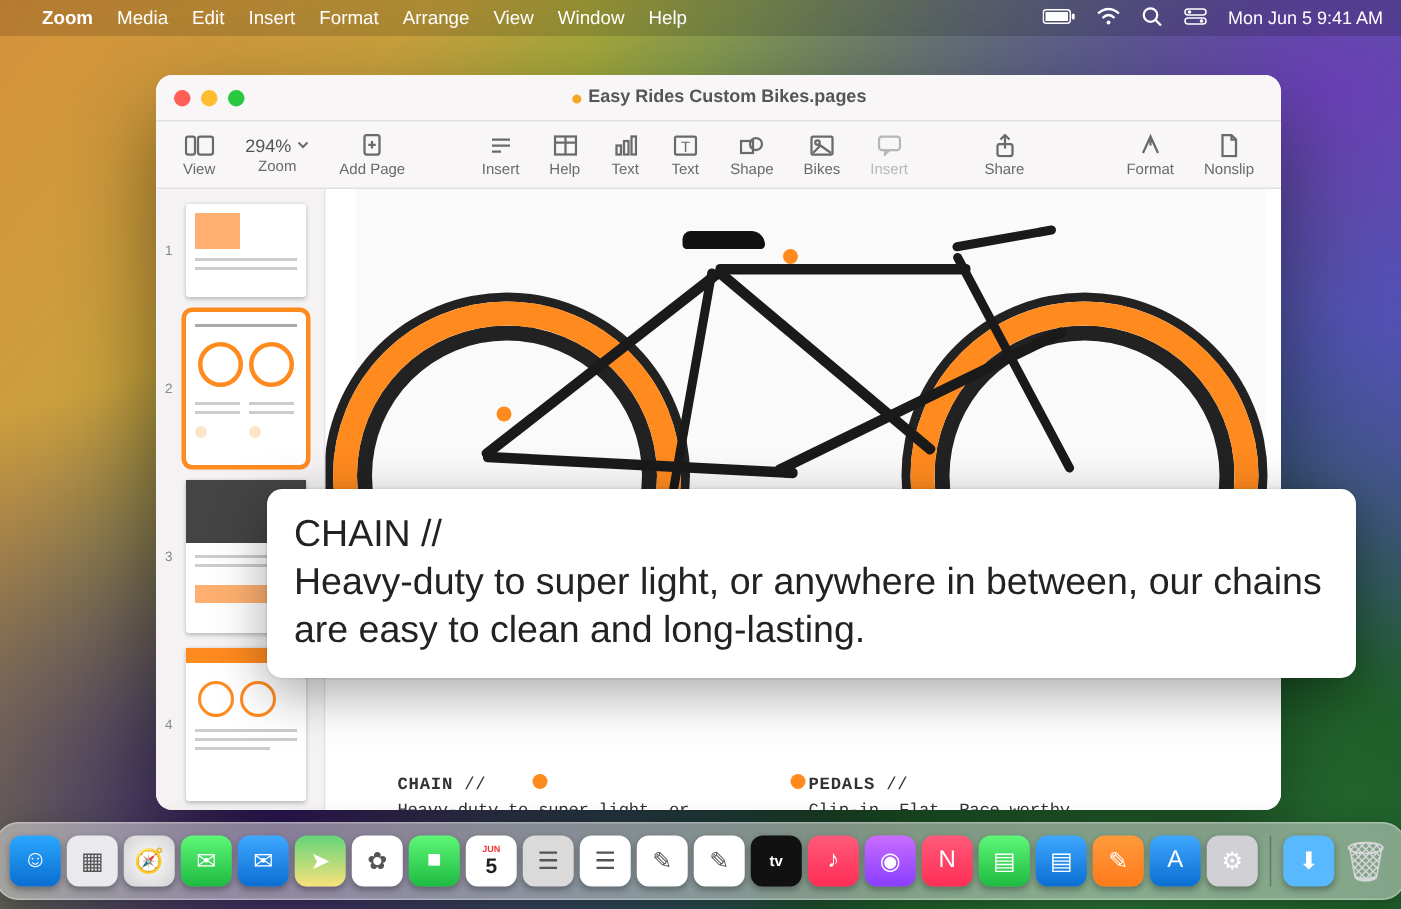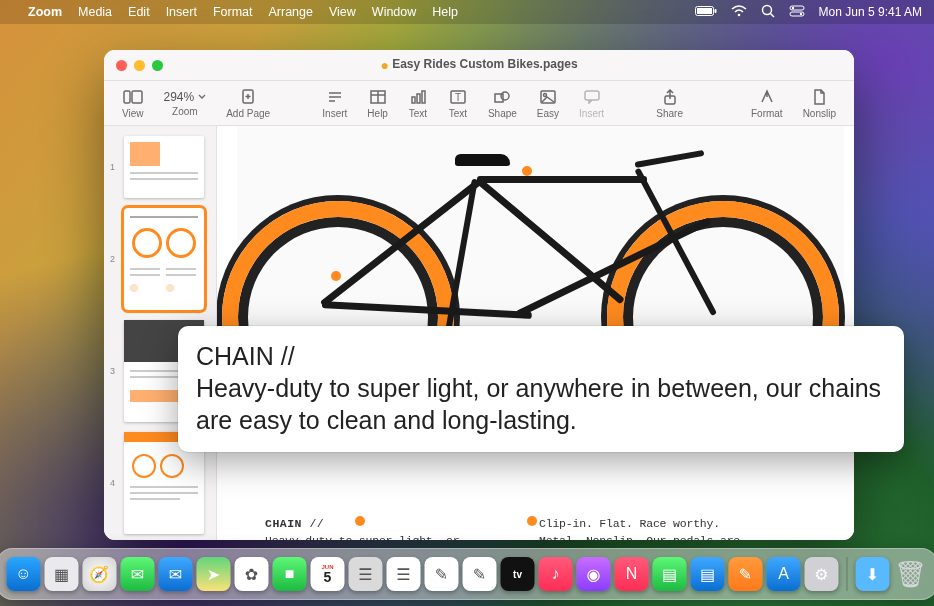--- a/index.html
+++ b/index.html
@@ -335,21 +335,21 @@
       <span>Shape</span>
     </div>
     <div class="tb-item">
       <div class="tb-ico">
           <svg width="16" height="14">
             <rect x="1" y="1" width="14" height="12" rx="1"></rect>
             <circle cx="5" cy="5" r="1.5"></circle>
             <path d="M2 12 L7 7 L14 12"></path>
           </svg>
         </div>
-      <span>Easy</span>
+      <span>Bikes</span>
     </div>
     <div class="tb-item" style="opacity:.45">
       <div class="tb-ico">
           <svg width="16" height="14">
             <rect x="1" y="1" width="14" height="9" rx="2"></rect>
             <path d="M5 10 L5 13 L8 10"></path>
           </svg>
         </div>
       <span>Insert</span>
     </div>
@@ -447,20 +447,21 @@
       </div>
 
       <div class="callout" style="position:absolute;left:138px; top:390px;"></div>
       <div class="callout" style="position:absolute;left:310px; top:390px;"></div>
 
       <div class="doc-text col1">
         <div class="h"><span>CHAIN</span><span class="slash"> //</span></div>
         <div>Heavy-duty to super light, or anywhere in between, our chains are easy to clean and long-lasting.</div>
       </div>
       <div class="doc-text col2">
+        <div class="h"><span>PEDALS</span><span class="slash"> //</span></div>
         <div>Clip-in. Flat. Race worthy. Metal. Nonslip. Our pedals are designed to fit whatever shoes you decide to cycle in.</div>
       </div>
 
     </div>
   </div>
 </div>
 
 <div class="hover-text">
   <div>CHAIN //</div>
   <div>Heavy-duty to super light, or anywhere in between, our chains are easy to clean and long-lasting.</div>

